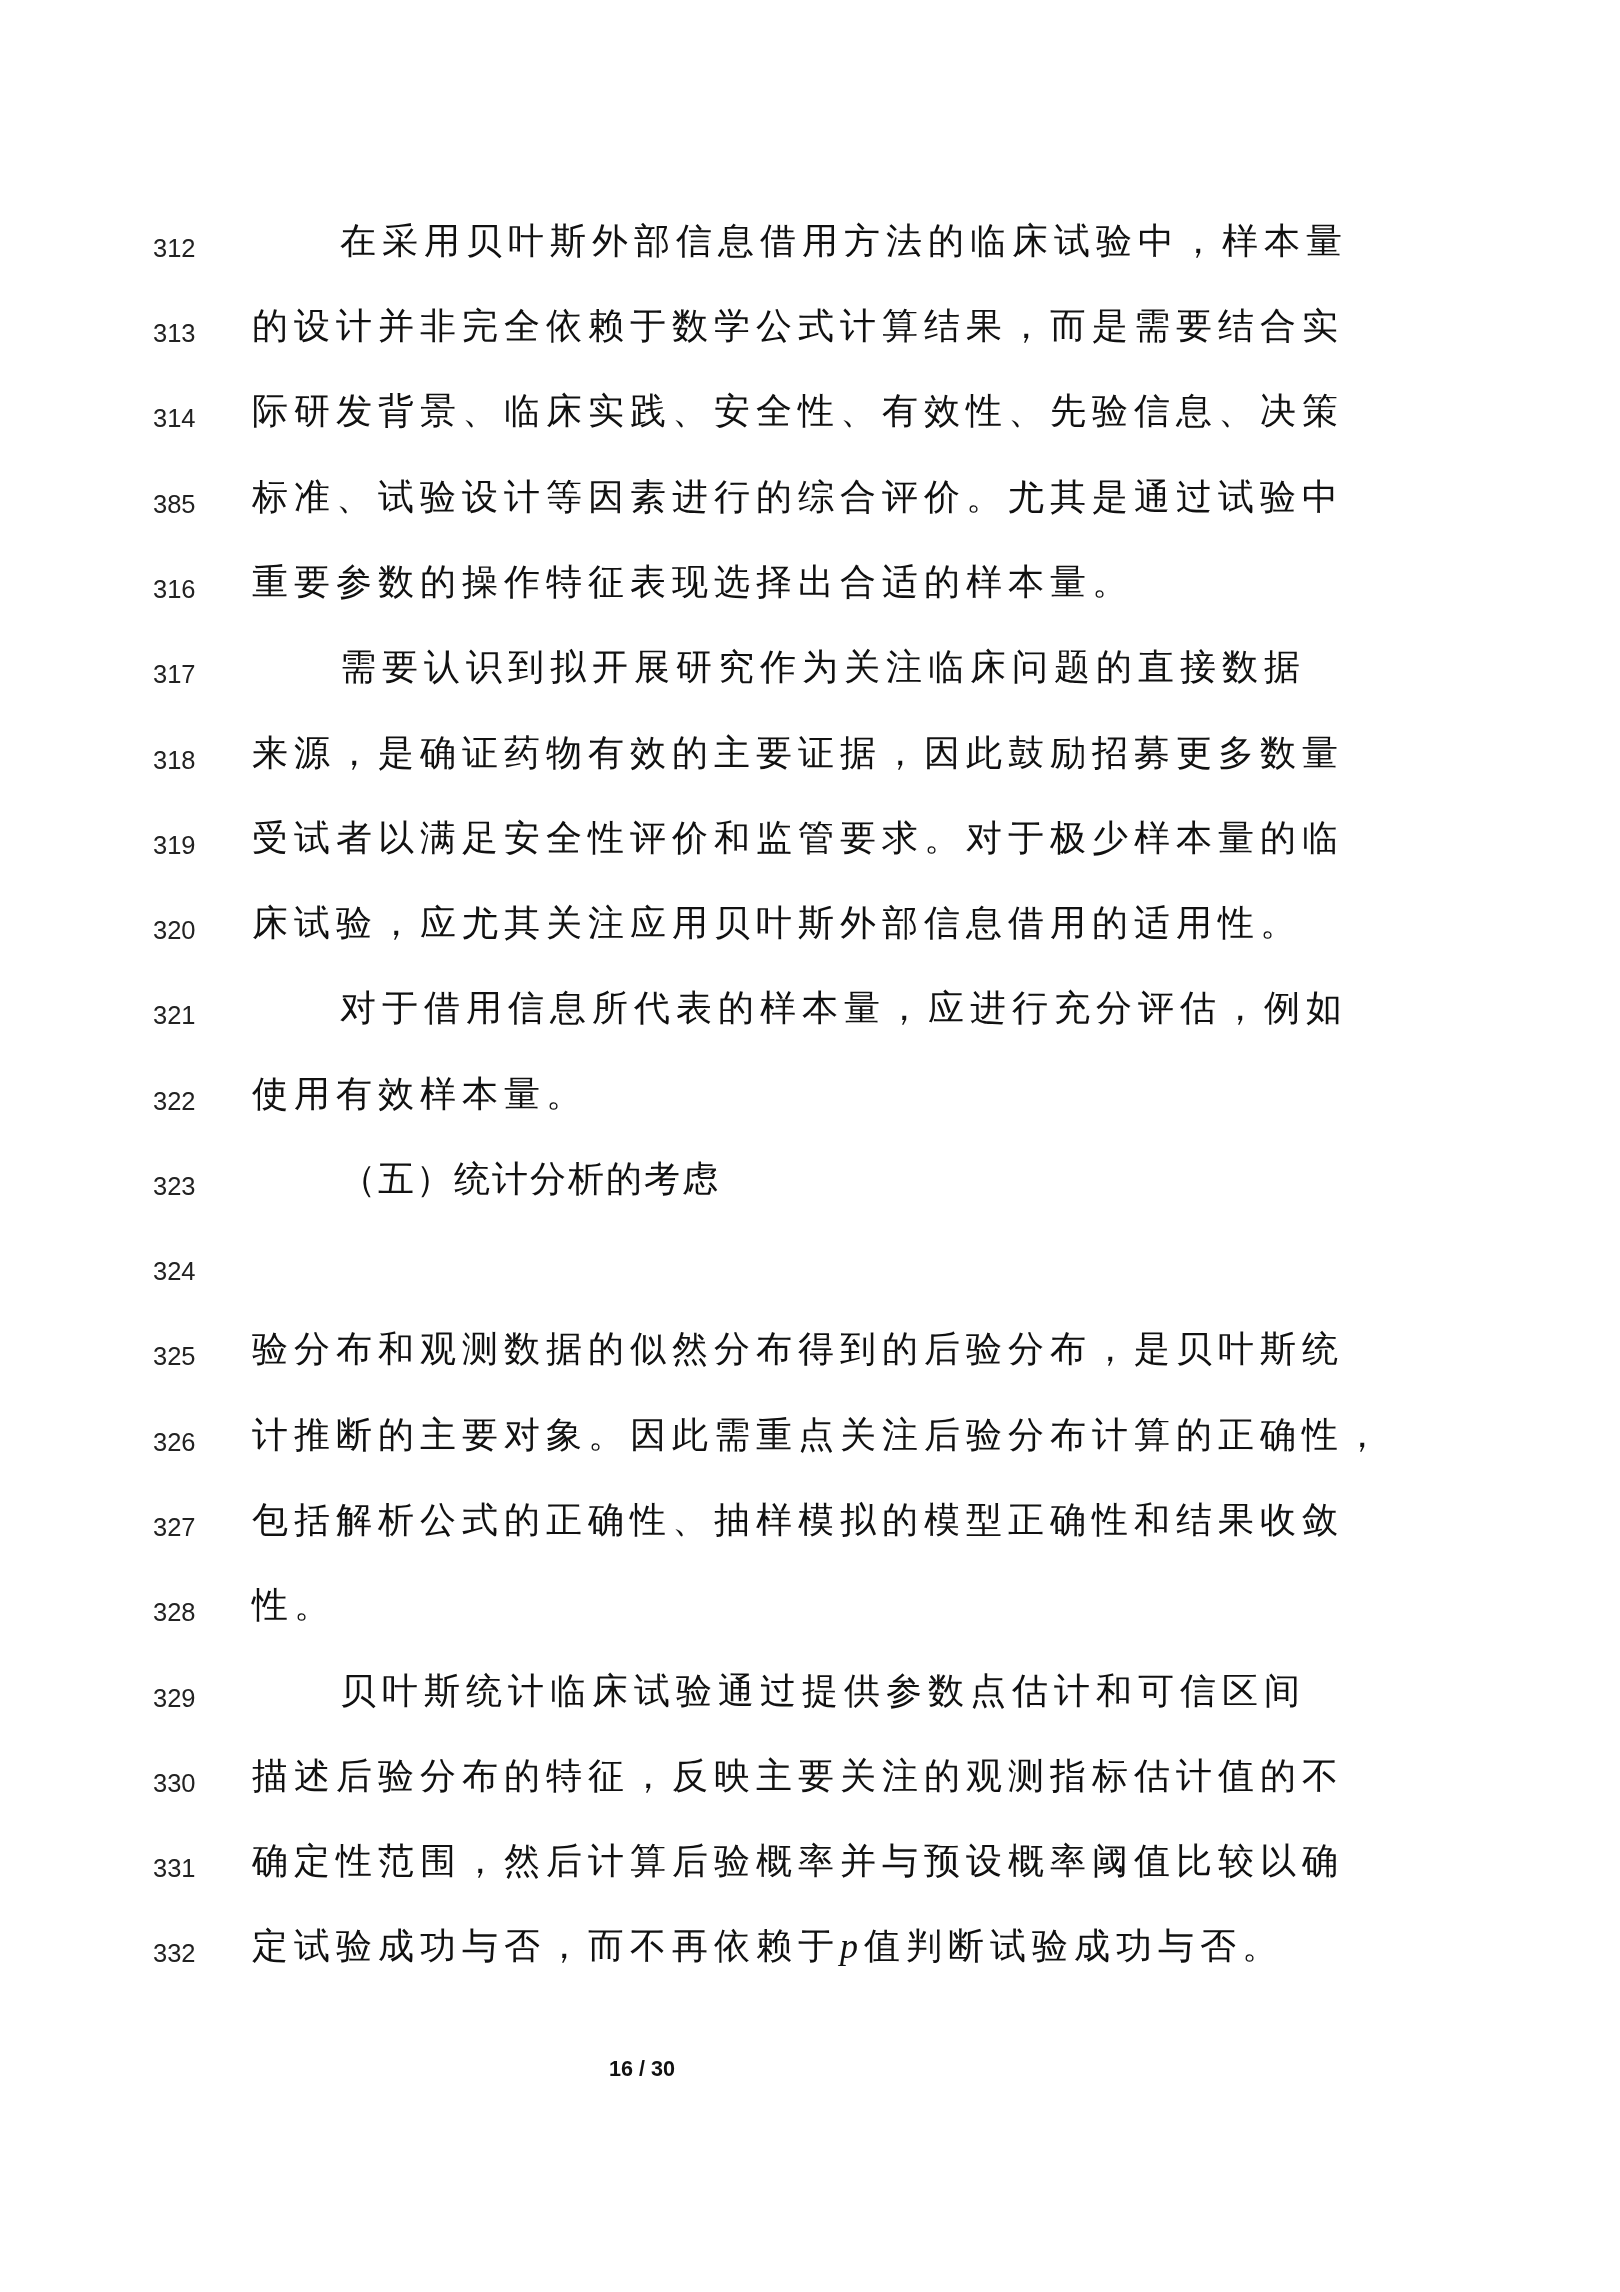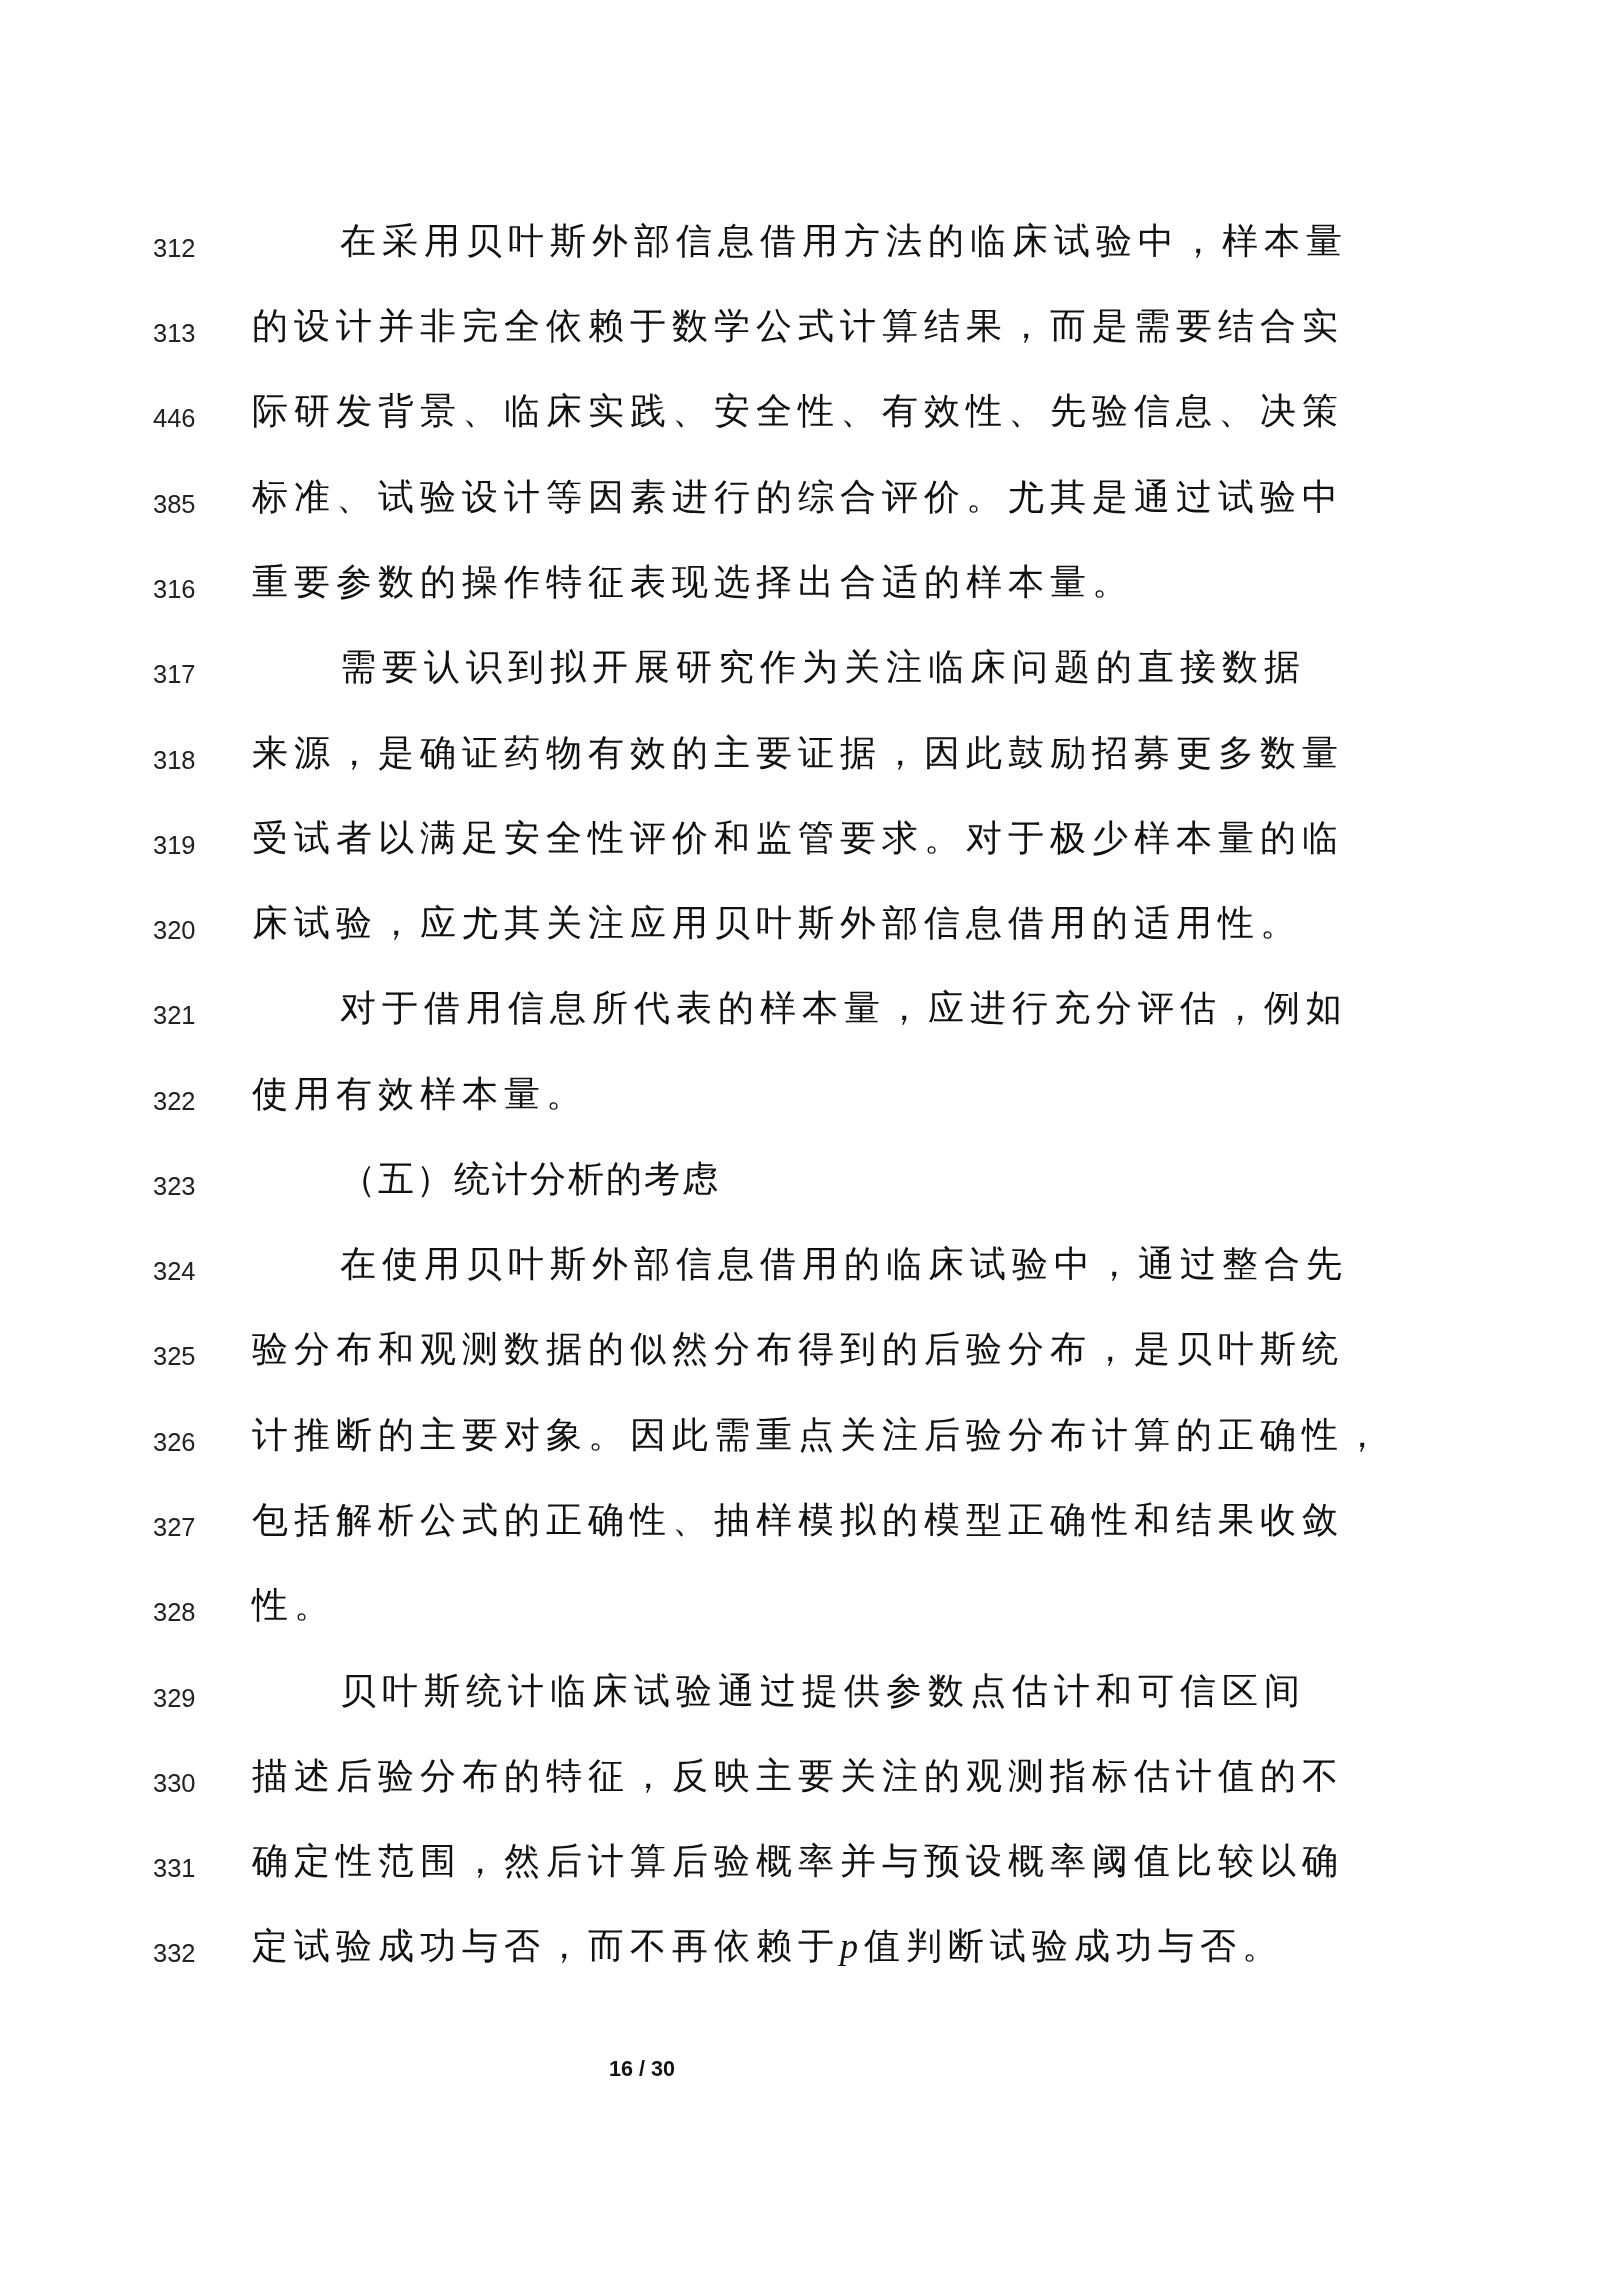--- a/index.html
+++ b/index.html
@@ -18,21 +18,21 @@
 <div>
   <div class="line" style="top:203px">
       <span class="lnum">312</span>
       <span class="ltext indent">在采用贝叶斯外部信息借用方法的临床试验中，样本量</span>
     </div>
   <div class="line" style="top:288px">
       <span class="lnum">313</span>
       <span class="ltext">的设计并非完全依赖于数学公式计算结果，而是需要结合实</span>
     </div>
   <div class="line" style="top:373px">
-      <span class="lnum">446</span>
+      <span class="lnum">314</span>
       <span class="ltext">际研发背景、临床实践、安全性、有效性、先验信息、决策</span>
     </div>
   <div class="line" style="top:459px">
       <span class="lnum">385</span>
       <span class="ltext">标准、试验设计等因素进行的综合评价。尤其是通过试验中</span>
     </div>
   <div class="line" style="top:544px">
       <span class="lnum">316</span>
       <span class="ltext">重要参数的操作特征表现选择出合适的样本量。</span>
     </div>
@@ -59,21 +59,20 @@
   <div class="line" style="top:1056px">
       <span class="lnum">322</span>
       <span class="ltext">使用有效样本量。</span>
     </div>
   <div class="line" style="top:1141px">
       <span class="lnum">323</span>
       <span class="ltext heading">（五）统计分析的考虑</span>
     </div>
   <div class="line" style="top:1226px">
       <span class="lnum">324</span>
-      <span class="ltext indent">在使用贝叶斯外部信息借用的临床试验中，通过整合先</span>
     </div>
   <div class="line" style="top:1311px">
       <span class="lnum">325</span>
       <span class="ltext">验分布和观测数据的似然分布得到的后验分布，是贝叶斯统</span>
     </div>
   <div class="line" style="top:1397px">
       <span class="lnum">326</span>
       <span class="ltext">计推断的主要对象。因此需重点关注后验分布计算的正确性，</span>
     </div>
   <div class="line" style="top:1482px">

